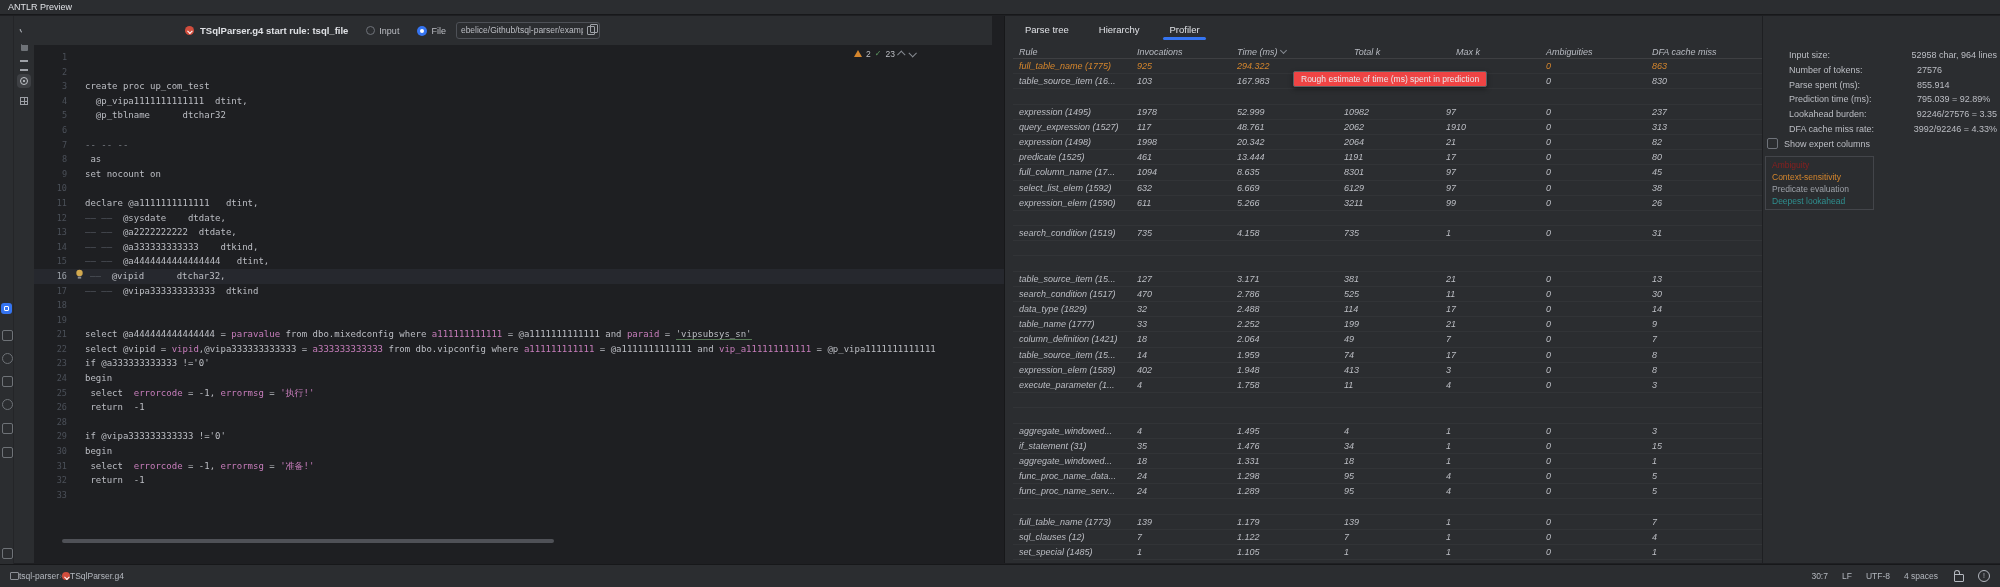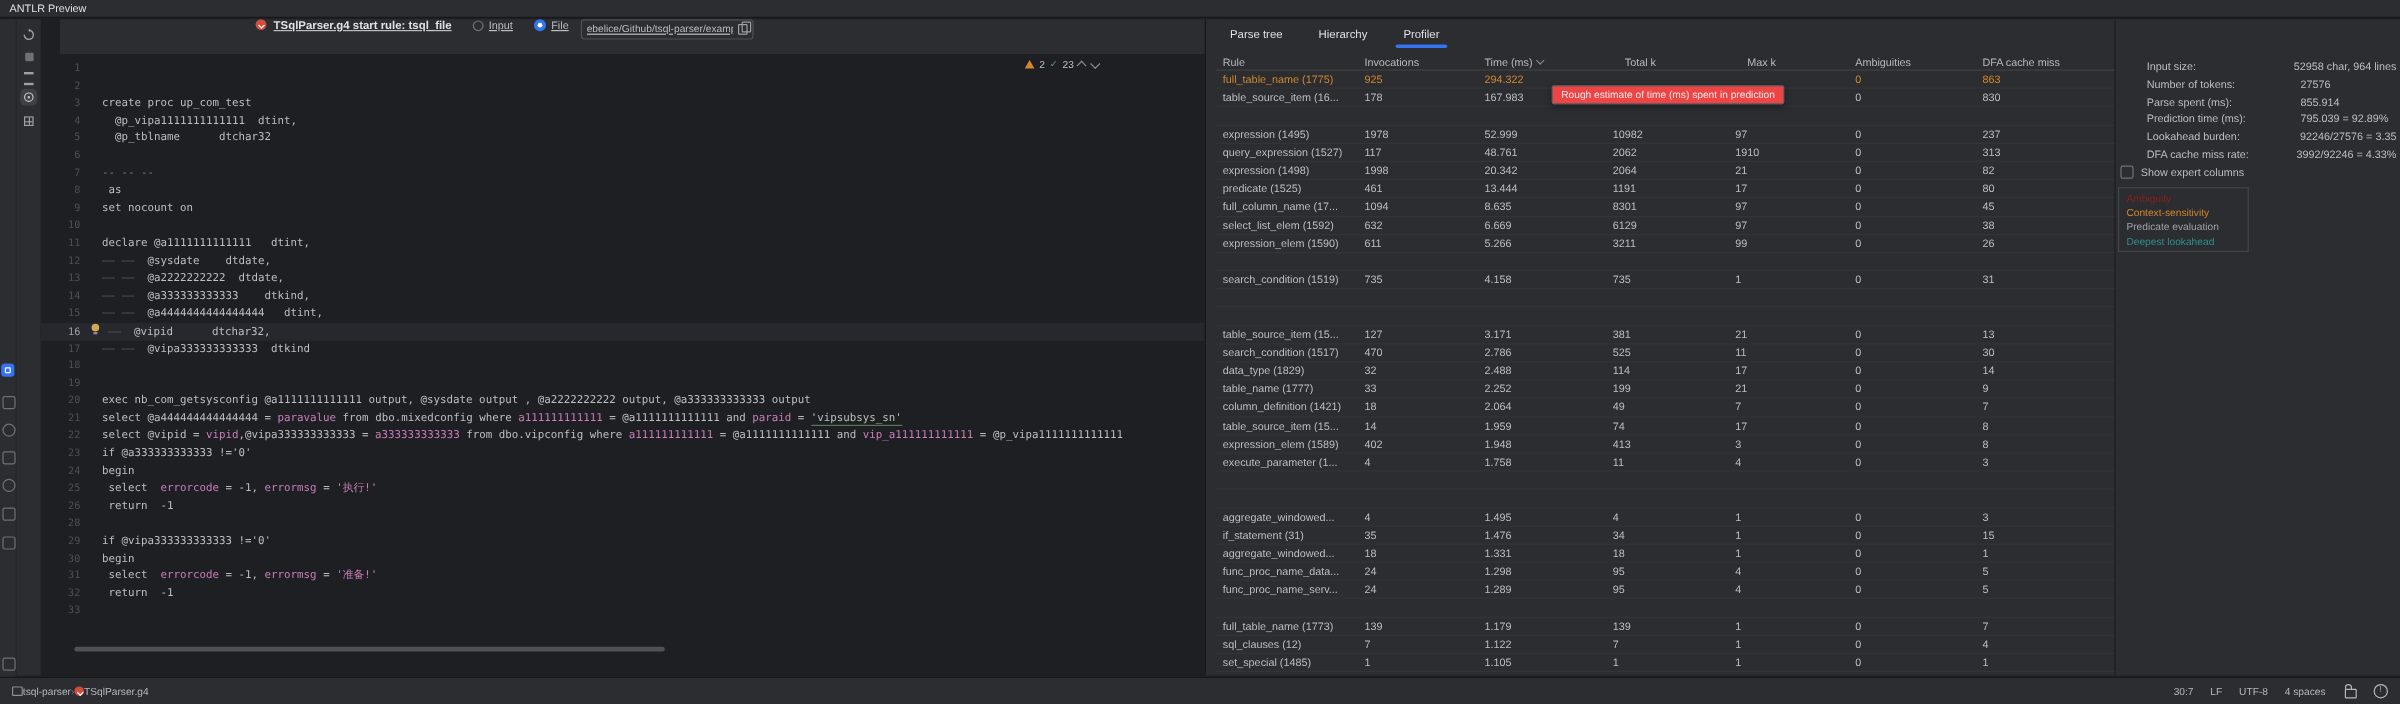--- a/index.html
+++ b/index.html
@@ -24,22 +24,22 @@
   .tico{position:absolute;left:3px;width:14px;height:14px;display:flex;align-items:center;justify-content:center;}
   .tico.sel{background:#3e4044;border-radius:4px;}
   .tico .sq{width:7px;height:7px;background:#6e7277;border-radius:1px;}
   .tico .bars{width:8px;height:7px;border-top:2px solid #9da0a6;border-bottom:2px solid #9da0a6;}
   .tico .grid4{width:8px;height:8px;border:1px solid #9da0a6;position:relative;box-sizing:border-box;}
   .tico .grid4::before{content:"";position:absolute;left:2.5px;top:0;width:1px;height:100%;background:#9da0a6;}
   .tico .grid4::after{content:"";position:absolute;top:2.5px;left:0;height:1px;width:100%;background:#9da0a6;}
   .tico .gauge{width:8px;height:8px;border:1px solid #c0c3c8;border-radius:50%;position:relative;box-sizing:border-box;}
   .tico .gauge::after{content:"";position:absolute;left:2.3px;top:2.3px;width:1.6px;height:1.6px;background:#c0c3c8;border-radius:50%;}
   
-  .phead{position:absolute;left:36px;top:0;width:970px;height:29px;background:#2b2d30;
-         display:flex;align-items:flex-start;padding-left:163px;box-sizing:border-box;font-size:9px;text-decoration:underline;}
+  .phead{position:absolute;left:8px;top:0;width:970px;height:29px;background:#2b2d30;
+         display:flex;align-items:center;padding-left:163px;box-sizing:border-box;font-size:9px;}
   .antlr{width:9px;height:9px;border-radius:50%;background:#d14d3d;position:relative;flex:none;}
   .antlr::after{content:"";position:absolute;left:2.7px;top:2.7px;width:3.4px;height:3.4px;
          border-left:1px solid #fff;border-bottom:1px solid #fff;transform:rotate(-45deg);}
   .ph-title{font-weight:bold;color:#dfe1e5;font-size:9.5px;margin-left:6px;white-space:nowrap;}
   .radio{display:flex;align-items:center;margin-left:14px;}
   .rdot{width:9px;height:9px;border:1px solid #6f737a;border-radius:50%;box-sizing:border-box;}
   .rdot.on{background:#3574f0;border:none;position:relative;width:10px;height:10px;}
   .rdot.on::after{content:"";position:absolute;left:3px;top:3px;width:4px;height:4px;background:#fff;border-radius:50%;}
   .radio span{margin-left:4px;color:#bcbec4;}
   .pfield{margin-left:10px;width:134px;height:15px;border:1px solid #4e5157;border-radius:3px;
@@ -70,21 +70,21 @@
   .chev{width:5px;height:5px;border-left:1.5px solid #868a91;border-top:1.5px solid #868a91;}
   .chev.up{transform:rotate(45deg) translateY(1px);}
   .chev.dn{transform:rotate(225deg) translateY(1px);}
   
   .rpanel{position:absolute;left:1004px;top:16px;width:996px;height:547px;background:#2b2d30;border-left:1px solid #17181a;box-sizing:border-box;}
   .tabs{position:absolute;left:18px;top:0;height:26px;display:flex;gap:26px;align-items:center;font-size:9.5px;color:#dfe1e5;}
   .tab{position:relative;padding:0 2px;cursor:default;}
   .tab.active::after{content:"";position:absolute;left:-4px;right:-4px;bottom:-5px;height:2.5px;background:#3574f0;border-radius:2px;}
   .tablewrap{position:absolute;left:8px;top:29px;width:750px;height:518px;overflow:hidden;font-size:9px;}
   .trow{display:grid;grid-template-columns:118px 100px 107px 102px 100px 106px 115px;height:14.2px;
-        align-items:center;border-bottom:1px solid rgba(255,255,255,0.035);}
+        align-items:center;border-bottom:1px solid rgba(255,255,255,0.035);font-style:italic;}
   .trow>div{padding-left:6px;white-space:nowrap;overflow:hidden;}
   .thead{height:13px;color:#b7bac1;border-bottom:1px solid rgba(255,255,255,0.09);}
   .thead>div{display:flex;align-items:center;gap:4px;}
   .thead .pad{padding-left:16px;}
   .sortchev{width:4px;height:4px;border-left:1.2px solid #868a91;border-top:1.2px solid #868a91;transform:rotate(225deg);margin-top:-2px;}
   .trow.orange>div{color:#d5862d;}
   .bar{height:7px;background:#8a1f1f;border-radius:1px;filter:blur(1.1px);}
   .bar.o{background:#c5762a;filter:blur(1.6px);}
   .b-rule{width:88px}.b-inv{width:20px}.b-time{width:30px}.b-total{width:26px}
   .b-max{width:12px}.b-amb{width:9px}.b-dfa{width:16px}
@@ -191,21 +191,20 @@
           <div class="cl"><span class="ln">13</span><span class="ct"><span class="tk-w">—— ——</span><span class="tk-d">  @a2222222222  dtdate,</span></span></div>
           <div class="cl"><span class="ln">14</span><span class="ct"><span class="tk-w">—— ——</span><span class="tk-d">  @a333333333333    dtkind,</span></span></div>
           <div class="cl"><span class="ln">15</span><span class="ct"><span class="tk-w">—— ——</span><span class="tk-d">  @a4444444444444444   dtint,</span></span></div>
           <div class="cl caret"><span class="ln">16</span><span class="bulb"><svg width="9" height="11">
                 <circle cx="4.5" cy="4" r="3.2" fill="#d2a94f"></circle>
                 <rect x="2.8" y="7.6" width="3.4" height="2" fill="#888b90"></rect>
               </svg></span><span class="ct"><span class="tk-w">——</span><span class="tk-d">  @vipid      dtchar32,</span></span></div>
           <div class="cl"><span class="ln">17</span><span class="ct"><span class="tk-w">—— ——</span><span class="tk-d">  @vipa333333333333  dtkind</span></span></div>
           <div class="cl"><span class="ln">18</span><span class="ct"></span></div>
           <div class="cl"><span class="ln">19</span><span class="ct"></span></div>
-          <div class="cl"><span class="ln">20</span><span class="ct"><span class="tk-d">exec nb_com_getsysconfig @a1111111111111 output, @sysdate output , @a2222222222 output, @a333333333333 output</span></span></div>
           <div class="cl"><span class="ln">21</span><span class="ct"><span class="tk-d">select @a444444444444444 = </span><span class="tk-m">paravalue</span><span class="tk-d"> from dbo.mixedconfig where </span><span class="tk-m">a111111111111</span><span class="tk-d"> = @a1111111111111 and </span><span class="tk-m">paraid</span><span class="tk-d"> = </span><span class="tk-u">'vipsubsys_sn'</span></span></div>
           <div class="cl"><span class="ln">22</span><span class="ct"><span class="tk-d">select @vipid = </span><span class="tk-m">vipid</span><span class="tk-d">,@vipa333333333333 = </span><span class="tk-m">a333333333333</span><span class="tk-d"> from dbo.vipconfig where </span><span class="tk-m">a111111111111</span><span class="tk-d"> = @a1111111111111 and </span><span class="tk-m">vip_a111111111111</span><span class="tk-d"> = @p_vipa1111111111111</span></span></div>
           <div class="cl"><span class="ln">23</span><span class="ct"><span class="tk-d">if @a333333333333 !='0'</span></span></div>
           <div class="cl"><span class="ln">24</span><span class="ct"><span class="tk-d">begin</span></span></div>
           <div class="cl"><span class="ln">25</span><span class="ct"><span class="tk-d"> select  </span><span class="tk-m">errorcode</span><span class="tk-d"> = -1, </span><span class="tk-m">errormsg</span><span class="tk-d"> = </span><span class="tk-s">'执行!'</span></span></div>
           <div class="cl"><span class="ln">26</span><span class="ct"><span class="tk-d"> return  -1</span></span></div>
           <div class="cl"><span class="ln">28</span><span class="ct"></span></div>
           <div class="cl"><span class="ln">29</span><span class="ct"><span class="tk-d">if @vipa333333333333 !='0'</span></span></div>
           <div class="cl"><span class="ln">30</span><span class="ct"><span class="tk-d">begin</span></span></div>
           <div class="cl"><span class="ln">31</span><span class="ct"><span class="tk-d"> select  </span><span class="tk-m">errorcode</span><span class="tk-d"> = -1, </span><span class="tk-m">errormsg</span><span class="tk-d"> = </span><span class="tk-s">'准备!'</span></span></div>
@@ -259,21 +258,21 @@
           <div>full_table_name (1775)</div>
           <div>925</div>
           <div>294.322</div>
           <div><span class="bar o b-total"></span></div>
           <div><span class="bar o b-max"></span></div>
           <div>0</div>
           <div>863</div>
         </div>
         <div class="trow">
           <div>table_source_item (16...</div>
-          <div>178</div>
+          <div>103</div>
           <div>167.983</div>
           <div></div>
           <div></div>
           <div>0</div>
           <div>830</div>
         </div>
         <div class="trow">
           <div><span class="bar b-rule"></span></div>
           <div><span class="bar b-inv"></span></div>
           <div><span class="bar b-time"></span></div>

